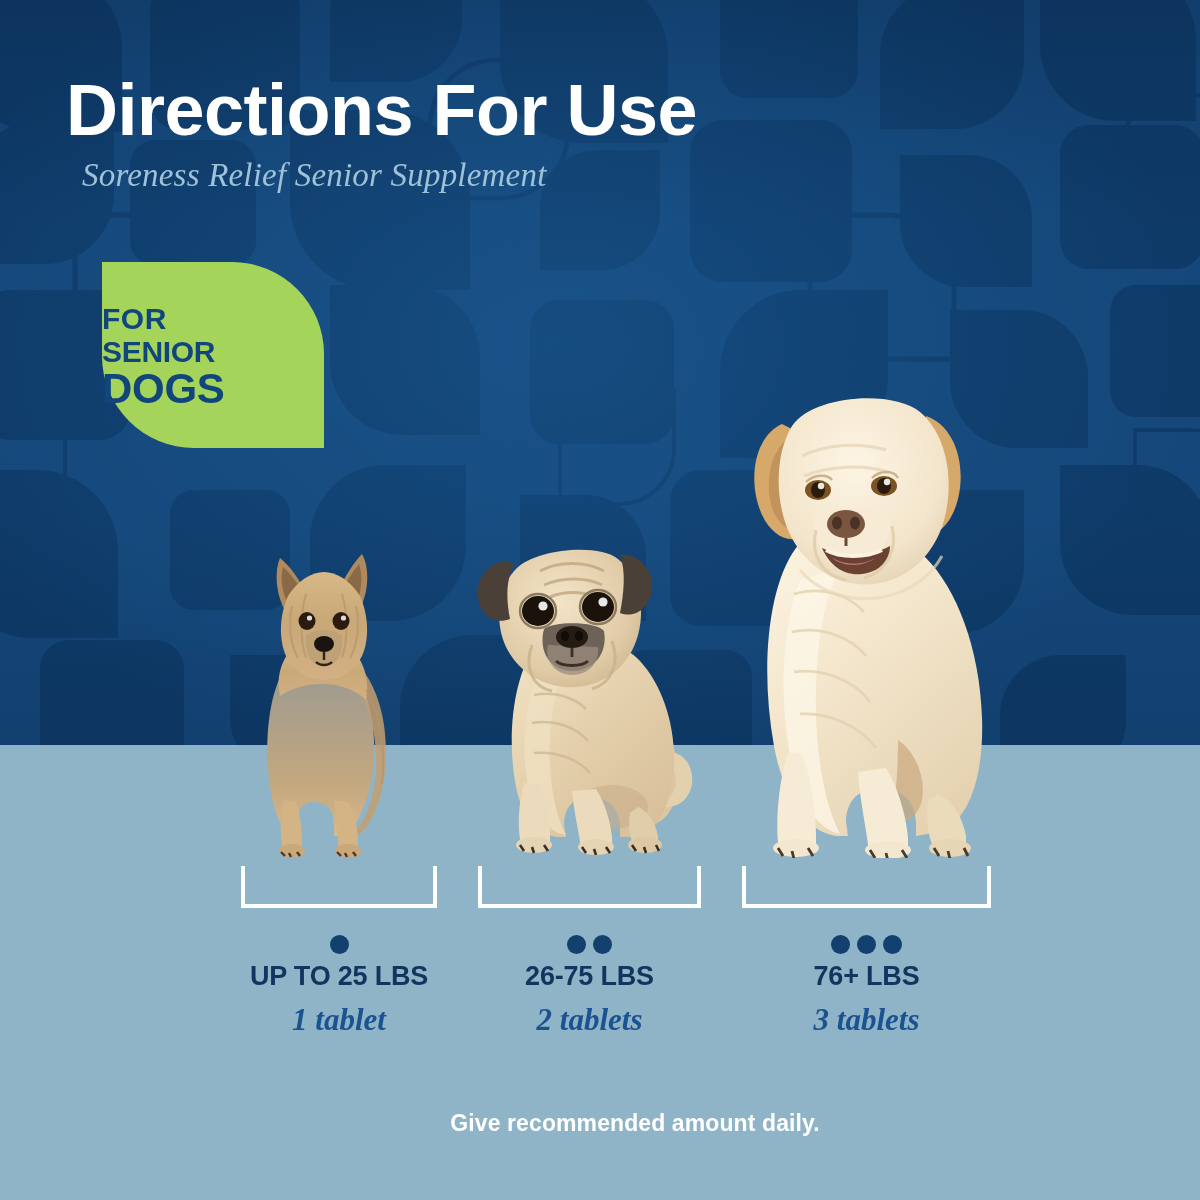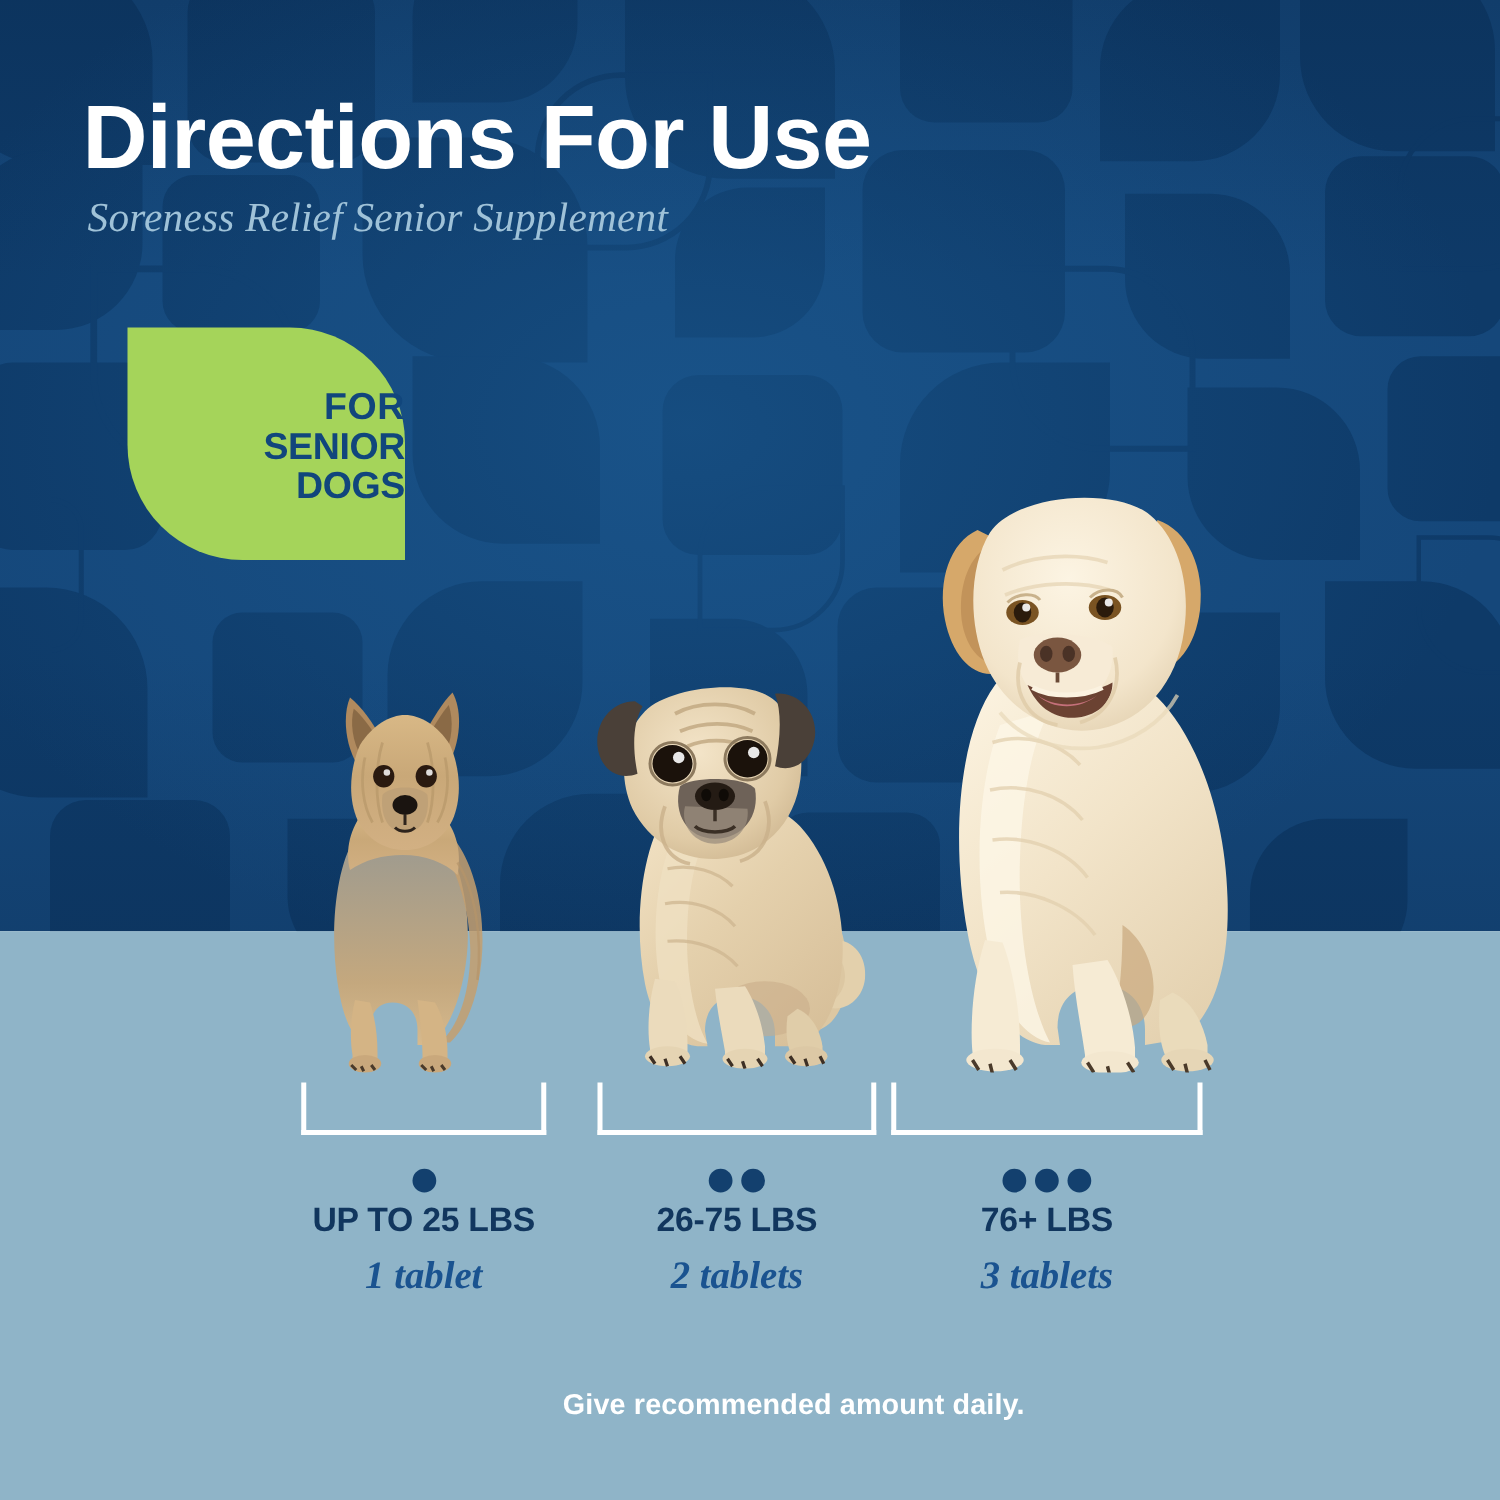--- a/index.html
+++ b/index.html
@@ -62,59 +62,59 @@
     letter-spacing: -0.5px;
     line-height: 1.0;
     margin: 0;
     white-space: nowrap;
   }
   .subtitle {
     font-family: "Liberation Serif", serif;
     font-style: italic;
     font-size: 33px;
     color: #9FC2D8;
-    margin: 13px 0 0 4px;
+    margin: 13px 0 0 16px;
     line-height: 1;
     white-space: nowrap;
     letter-spacing: 0.2px;
   }
 
   
   .leaf-badge {
     position: absolute;
     left: 102px;
     top: 262px;
     width: 222px;
     height: 186px;
     background: #A5D45A;
     border-radius: 0 92px 0 92px;
     z-index: 6;
     display: flex;
     flex-direction: column;
-    align-items: flex-end;
+    align-items: flex-start;
     justify-content: center;
     box-sizing: border-box;
     padding-top: 4px;
   }
   .leaf-line1 {
     font-size: 30px;
     font-weight: 700;
     color: #11467C;
     letter-spacing: 0.5px;
     line-height: 1.08;
   }
   .leaf-line2 {
     font-size: 30px;
     font-weight: 700;
     color: #11467C;
     letter-spacing: -0.3px;
     line-height: 1.04;
   }
   .leaf-line3 {
-    font-size: 30px;
+    font-size: 42px;
     font-weight: 700;
     color: #11467C;
     letter-spacing: -0.3px;
     line-height: 1.04;
   }
 
   
   .dogs-layer {
     position: absolute;
     left: 0; top: 0;
@@ -134,21 +134,21 @@
     top: 866px;
     width: 1200px;
     z-index: 7;
   }
   .dose-col {
     position: absolute;
     text-align: center;
   }
   #dose-col-0 { left: 241px; width: 196px; }
   #dose-col-1 { left: 478px; width: 223px; }
-  #dose-col-2 { left: 713px; width: 249px; }
+  #dose-col-2 { left: 742px; width: 249px; }
 
   .bracket {
     position: relative;
     height: 42px;
     border-left: 4px solid #ffffff;
     border-right: 4px solid #ffffff;
     border-bottom: 4px solid #ffffff;
     box-sizing: border-box;
   }
   .dots {

